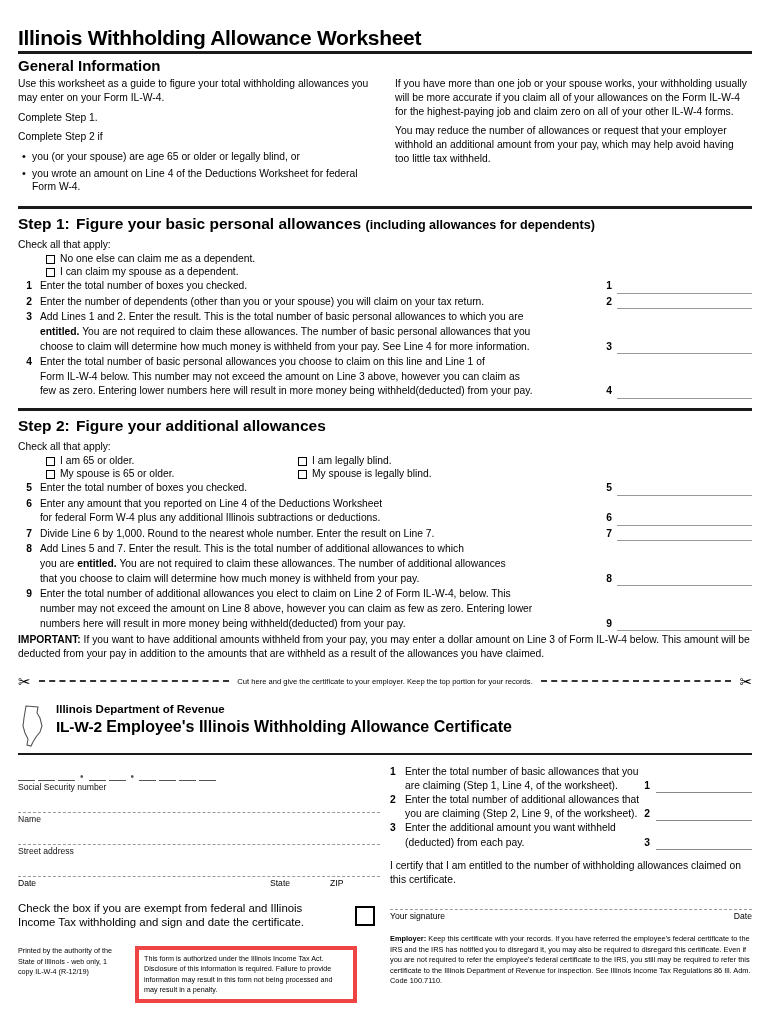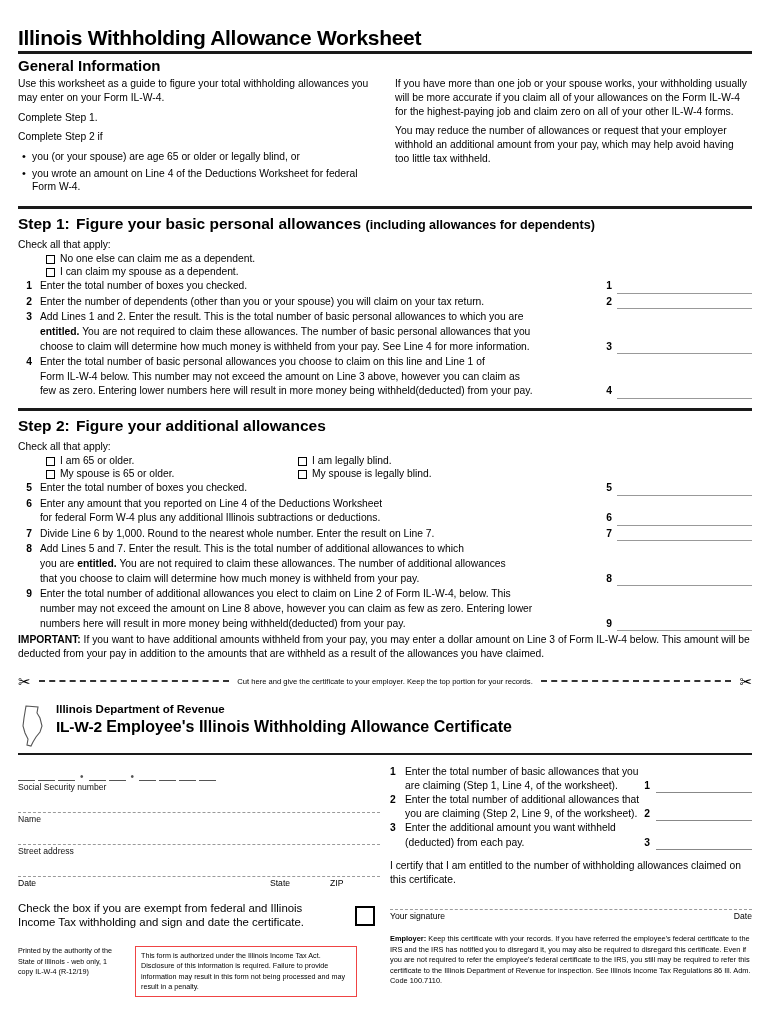--- a/index.html
+++ b/index.html
@@ -107,21 +107,21 @@
   .exempt {
     display: flex; align-items: center; margin-top: 13px; font-size: 11.4px;
     line-height: 1.3;
   }
   .exempt .etext { flex: 1 1 auto; }
   .exempt .ebox { margin-left: 8px; }
 
   .footrow { display: flex; margin-top: 16px; gap: 22px; }
   .printed { font-size: 7.2px; line-height: 1.45; width: 95px; }
   .authbox {
-    border: 1px solid #ef4444; padding: 4px 5px; font-size: 7.2px; line-height: 1.42;
+    border: 4px solid #ef4444; padding: 4px 5px; font-size: 7.2px; line-height: 1.42;
     width: 222px;
   }
 
   
   .certline { display: flex; font-size: 10.3px; line-height: 1.38; }
   .certline .cnum { width: 12px; flex: 0 0 12px; font-weight: bold; }
   .certline .ctext { flex: 1 1 auto; padding-left: 3px; }
   .certline .cans { display: flex; align-items: flex-end; width: 112px; flex: 0 0 112px; }
   .certline .cans .anum2 { font-weight: bold; width: 10px; text-align: right; margin-right: 6px; }
   .certline .cans .aline2 { flex: 1 1 auto; border-bottom: 1px solid #888; height: 12px; }

